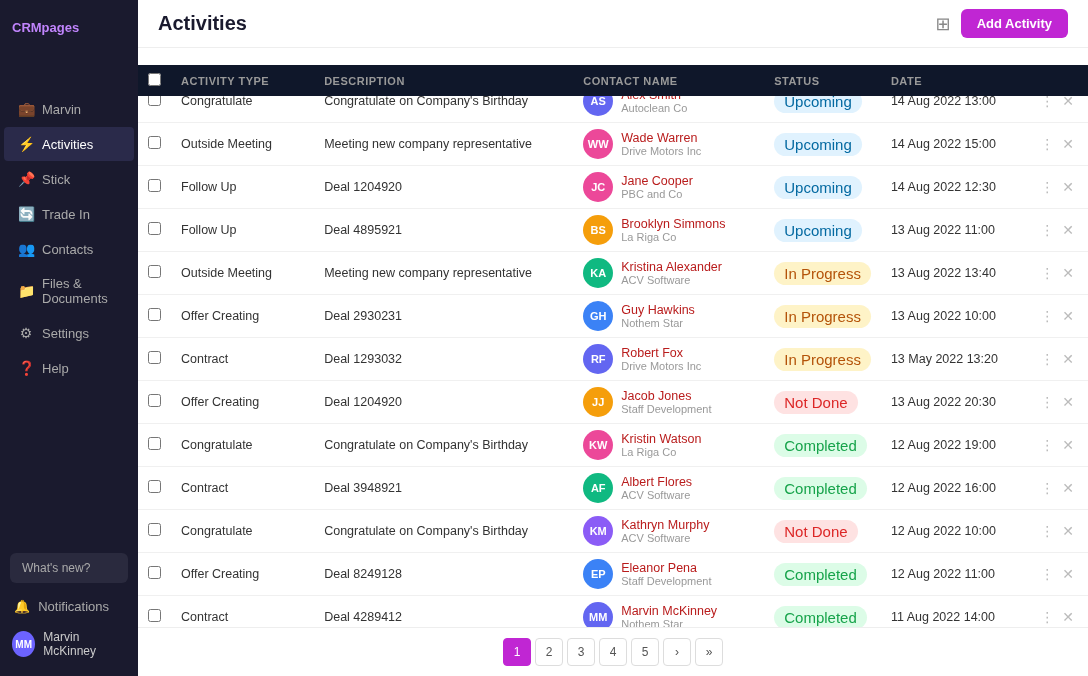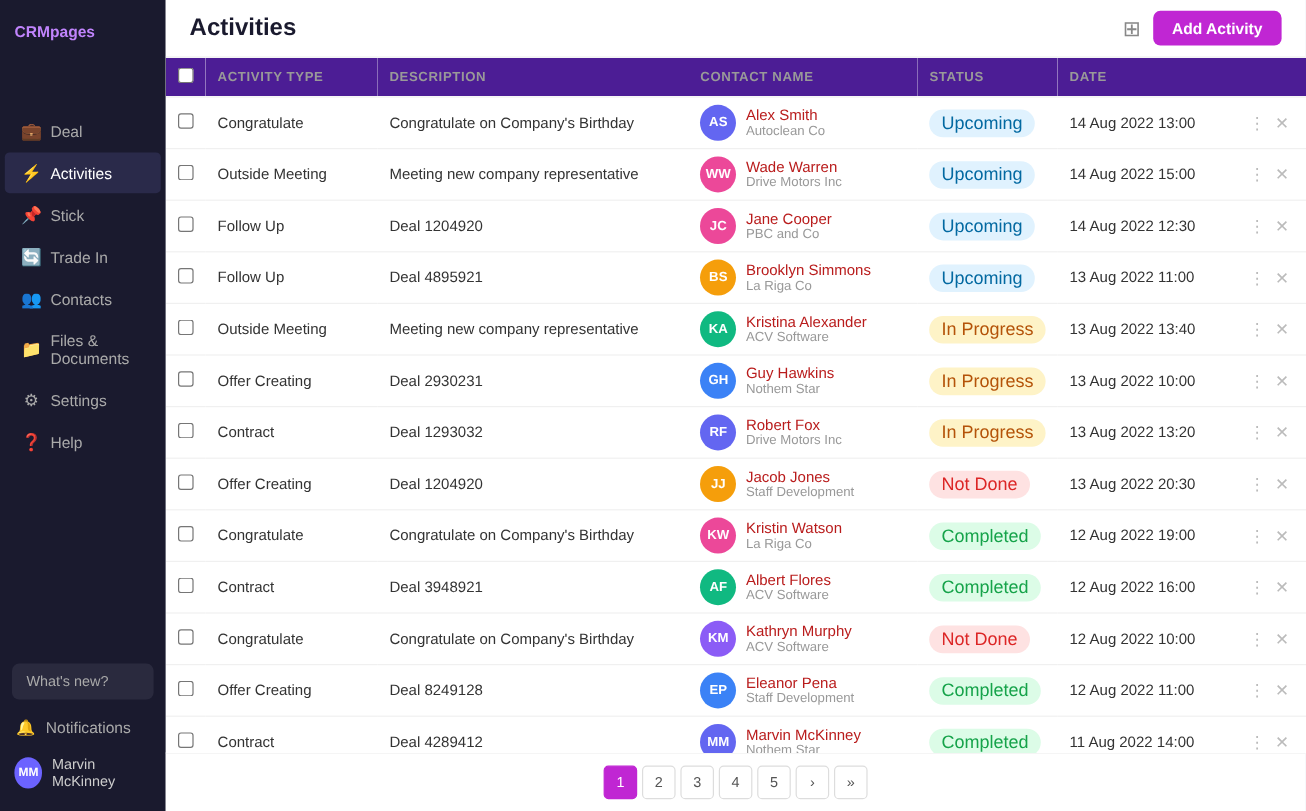--- a/index.html
+++ b/index.html
@@ -103,22 +103,22 @@
     
     .table-container { flex: 1; overflow-y: auto; background: #fff; }
     table { width: 100%; border-collapse: collapse; }
     thead tr { border-bottom: 1px solid #eee; }
     thead th {
       text-align: left;
       font-size: 11px;
       font-weight: 600;
       color: #999;
       padding: 8px 10px;
-      background: #4c1d95;
-      position: sticky; top: 0; z-index: 1;
+      background: #0f172a;
+      position: sticky; top: 17px; z-index: 1;
       letter-spacing: 0.5px;
       text-transform: uppercase;
     }
     tbody tr { border-bottom: 1px solid #f0f0f0; }
     td { padding: 6px 10px; font-size: 12.5px; color: #333; vertical-align: middle; }
     .col-check { width: 32px; }
     .col-activity { width: 150px; }
     .col-desc { width: 280px; }
     .col-contact { width: 200px; }
     .col-status { width: 110px; }
@@ -190,21 +190,21 @@
 <body>
 
 <div class="sidebar">
   <div class="sidebar-logo">
     <span>CRM</span><span>pages</span>
   </div>
   <nav class="sidebar-nav">
 
   <div class="sidebar-item">
         <span class="icon">💼</span>
-    <span>Deal</span>
+    <span>Marvin</span>
       </div>
       <div class="sidebar-item active">
         <span class="icon">⚡</span>
     <span>Activities</span>
       </div>
       <div class="sidebar-item">
         <span class="icon">📌</span>
     <span>Stick</span>
       </div>
       <div class="sidebar-item">
@@ -434,21 +434,21 @@
         <div class="avatar" style="background:#6366f1">RF</div>
         <div class="contact-info">
           <div class="name">Robert Fox</div>
           <div class="company">Drive Motors Inc</div>
         </div>
       </div>
     </td>
     <td class="col-status">
       <span class="badge badge-inprogress">In Progress</span>
     </td>
-    <td class="col-date">13 Aug 2022 13:20</td>
+    <td class="col-date">13 May 2022 13:20</td>
     <td class="col-actions">
       <div class="actions-cell">
         <button class="action-icon" title="More options">⋮</button>
         <button class="action-icon" title="Close">✕</button>
       </div>
     </td>
   </tr>
           <tr>
     <td class="checkbox-cell col-check">
       <input type="checkbox" style="">

